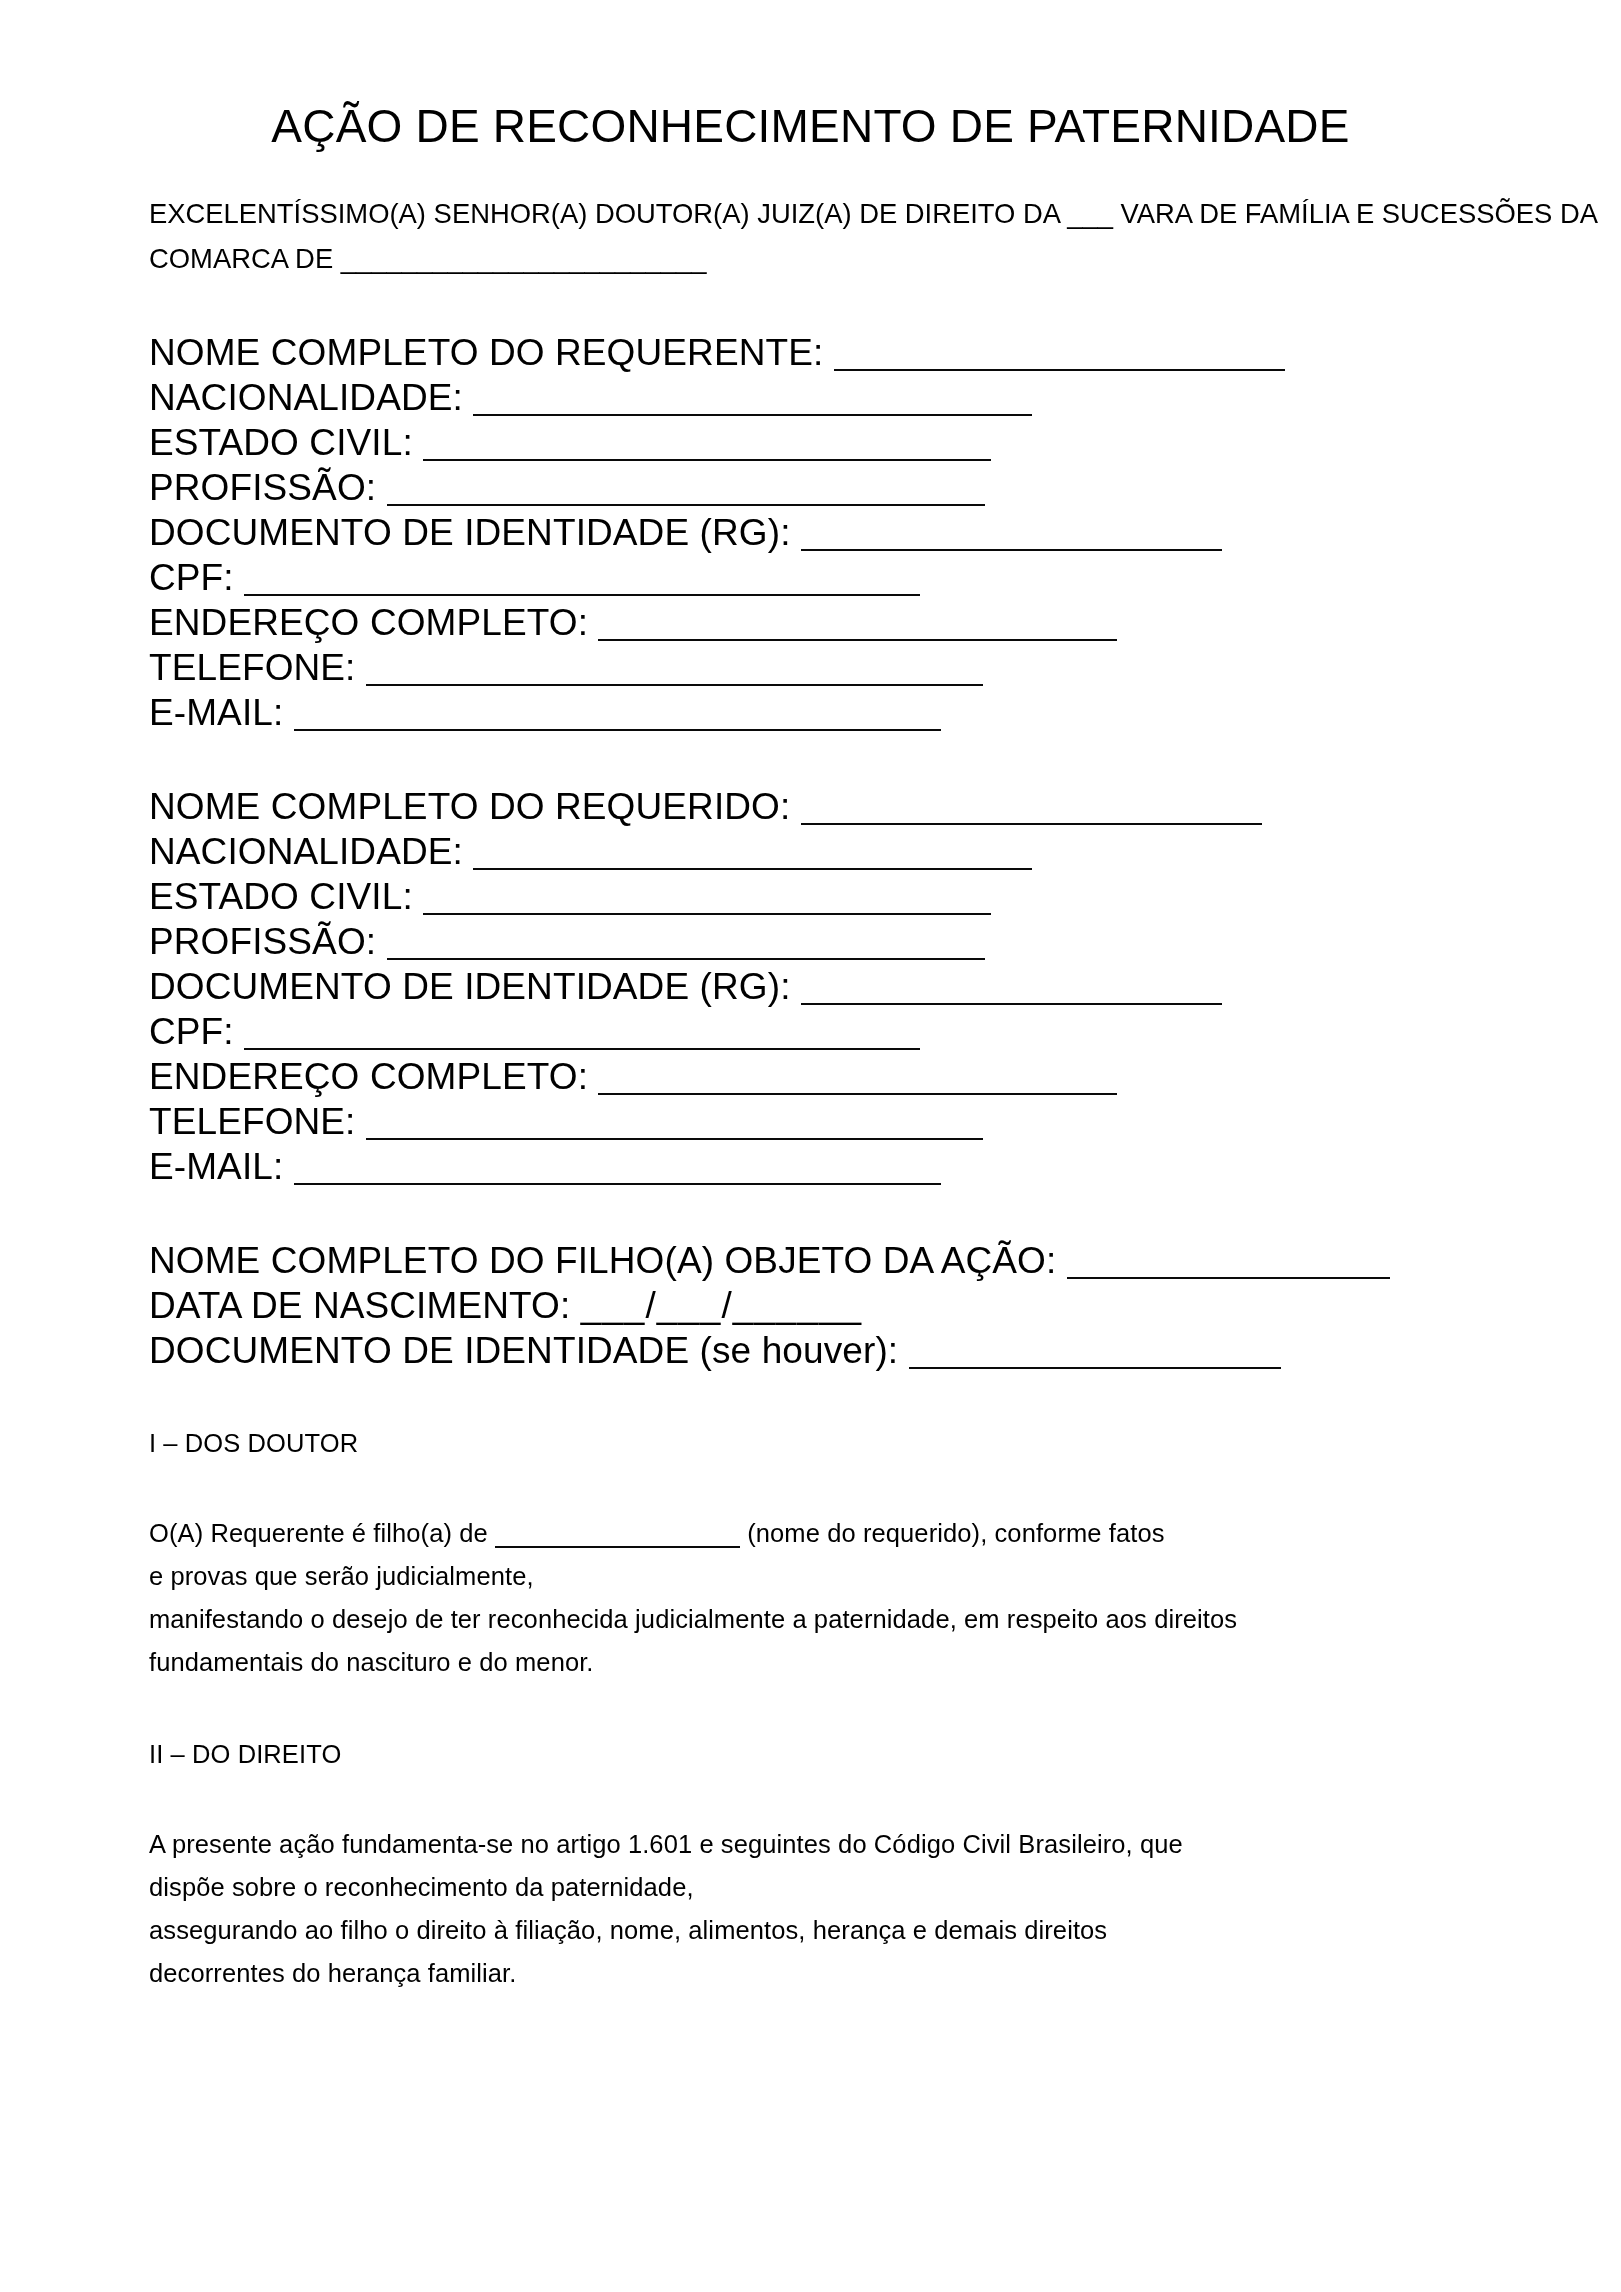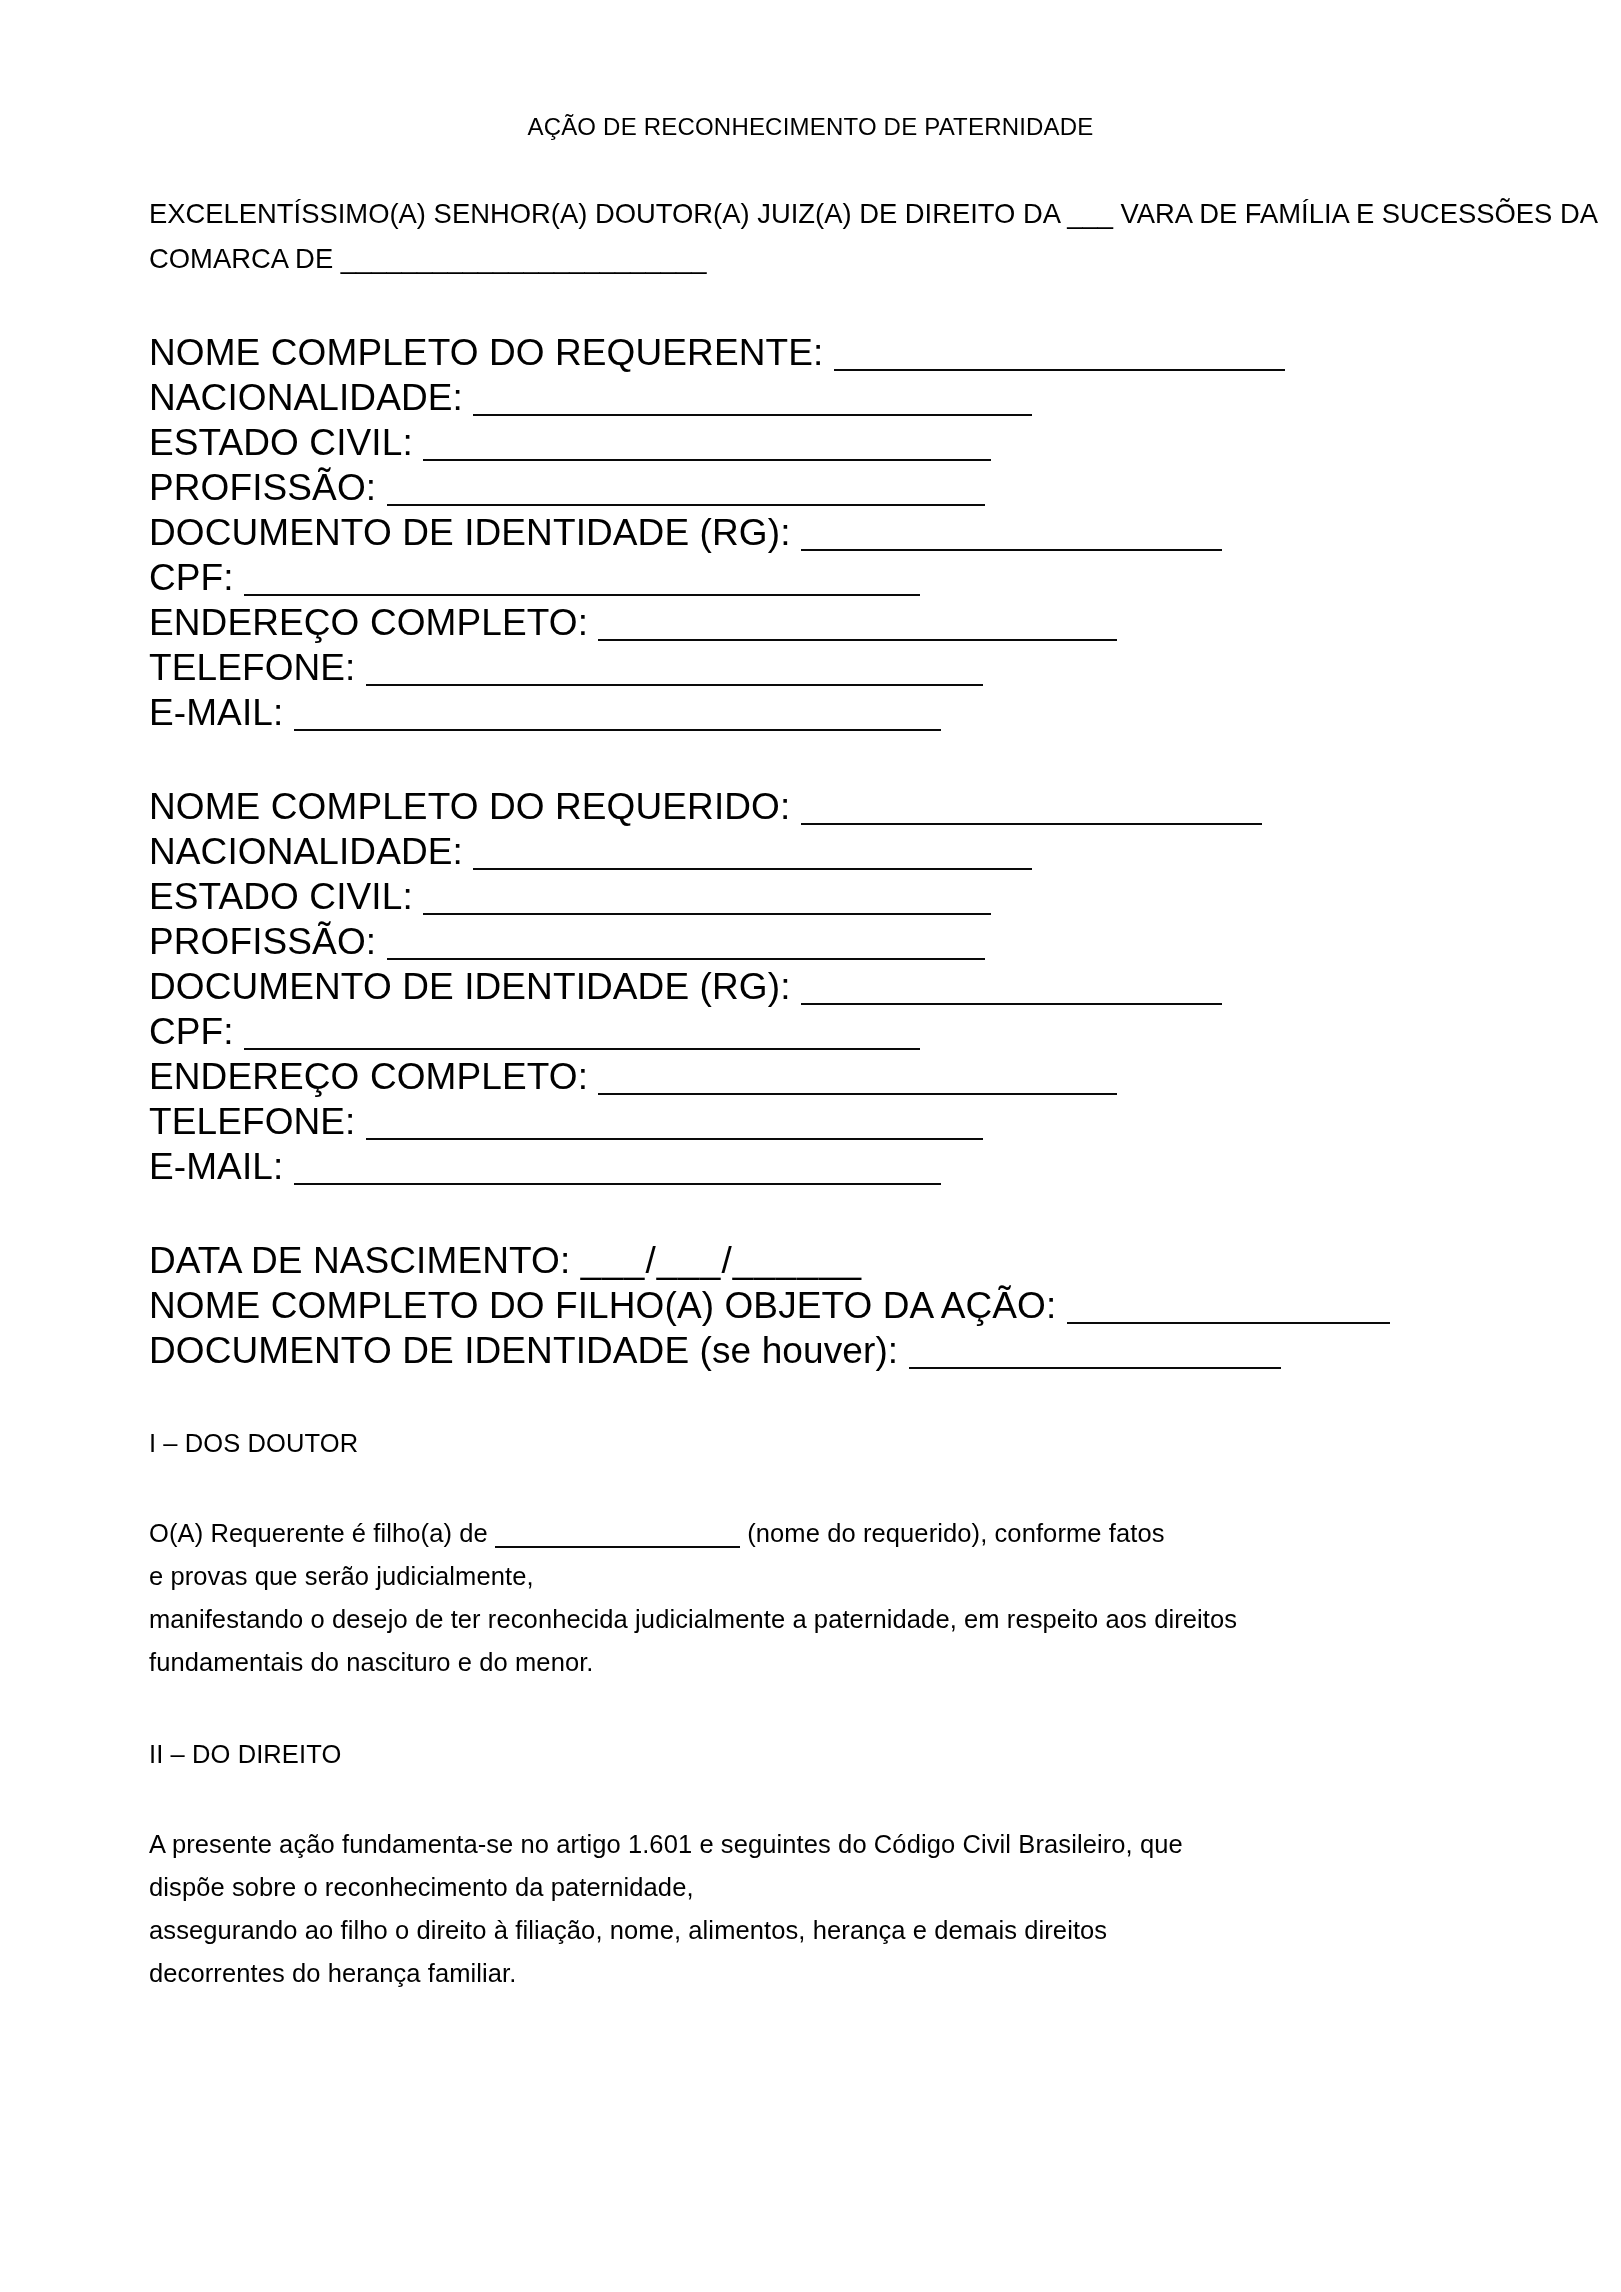--- a/index.html
+++ b/index.html
@@ -21,21 +21,21 @@
     margin: 0 auto;
     overflow: hidden;
     box-sizing: border-box;
   }
   .doc-title {
     position: absolute;
     top: 106px;
     left: 0;
     width: 1621px;
     text-align: center;
-    font-size: 24px;
+    font-size: 46px;
     font-weight: 400;
     letter-spacing: 0.2px;
     line-height: 41px;
     white-space: nowrap;
   }
   .content {
     position: absolute;
     top: 191px;
     left: 149px;
     width: 1441px;
@@ -111,22 +111,22 @@
         <div class="field-line"><span>DOCUMENTO DE IDENTIDADE (RG):</span> <span class="blank" style="width: 421px;"></span></div>
         <div class="field-line"><span>CPF:</span> <span class="blank" style="width: 676px;"></span></div>
         <div class="field-line"><span>ENDEREÇO COMPLETO:</span> <span class="blank" style="width: 519px;"></span></div>
         <div class="field-line"><span>TELEFONE:</span> <span class="blank" style="width: 617px;"></span></div>
         <div class="field-line"><span>E-MAIL:</span> <span class="blank" style="width: 647px;"></span></div>
       </div>
 
     <div class="gap-lg"></div>
 
     <div id="grp-filho">
+        <div class="field-line"><span>NOME COMPLETO DO FILHO(A) OBJETO DA AÇÃO:</span> <span class="blank" style="width: 323px;"></span></div>
         <div class="field-line"><span>DATA DE NASCIMENTO:</span> <span style="letter-spacing: 1px;">___/___/______</span></div>
-        <div class="field-line"><span>NOME COMPLETO DO FILHO(A) OBJETO DA AÇÃO:</span> <span class="blank" style="width: 323px;"></span></div>
         <div class="field-line"><span>DOCUMENTO DE IDENTIDADE (se houver):</span> <span class="blank" style="width: 372px;"></span></div>
       </div>
 
     <div class="gap-lg"></div>
 
     <div id="grp-sections">
         <div class="section-head">I – DOS DOUTOR</div>
         <div class="gap-md"></div>
         <div class="body-text"><span>O(A) Requerente é filho(a) de</span> <span class="blank" style="width: 245px;"></span> <span>(nome do requerido), conforme fatos</span></div>
         <div class="body-text">e provas que serão judicialmente,</div>

